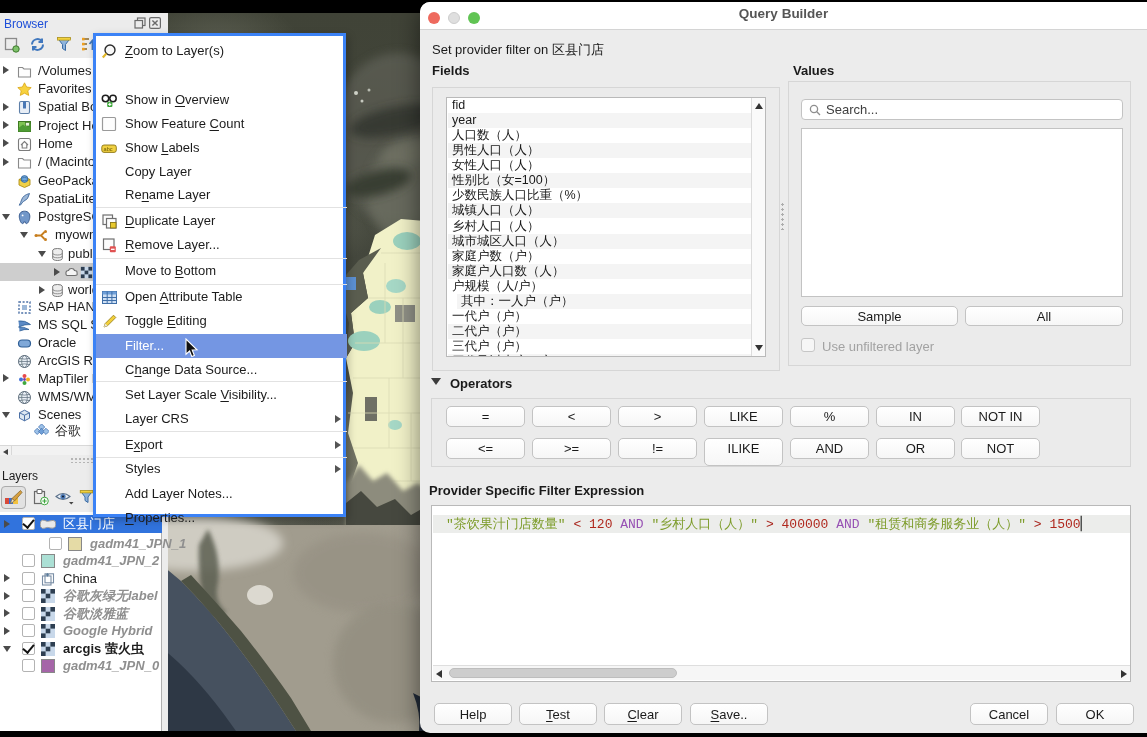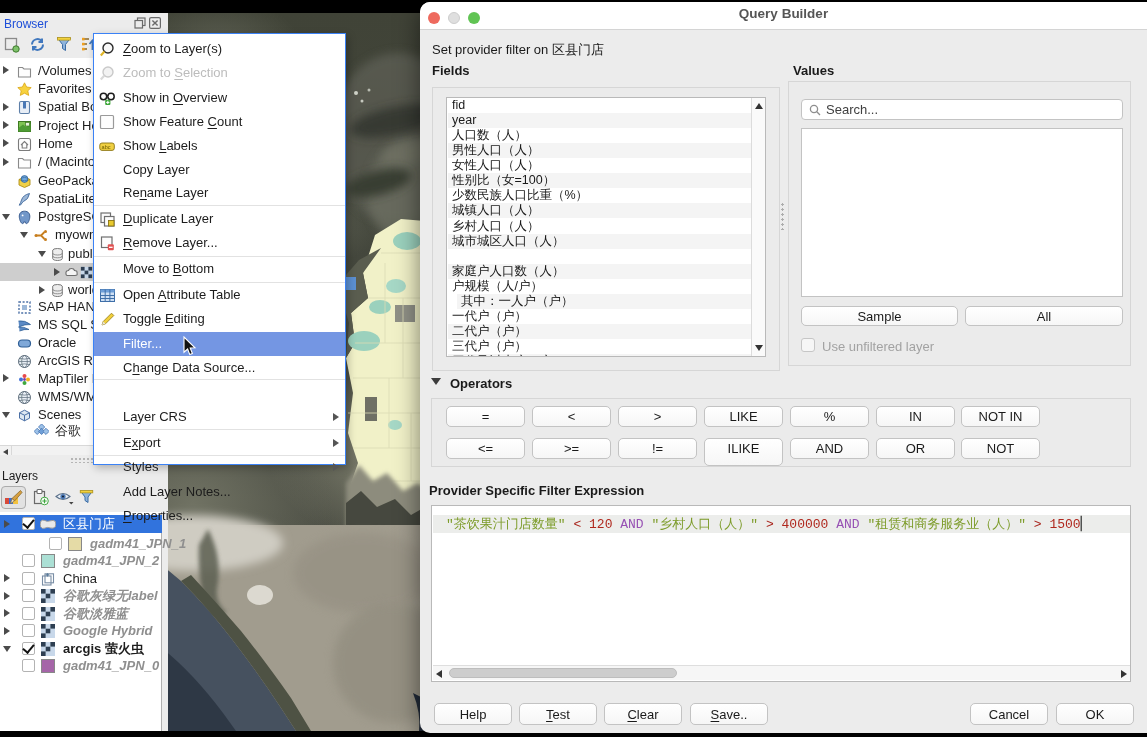--- a/index.html
+++ b/index.html
@@ -20,21 +20,21 @@
 
 #lpanel{left:0;top:455px;width:163px;height:276px;background:#ececec;font-size:13px;color:#1d1d1d}
 #llist{position:absolute;left:0;top:57px;width:162px;height:219px;background:#fff;border-right:1px solid #b0b0b0}
 .lrow{position:absolute;left:0;width:162px;height:18px;line-height:18px;white-space:nowrap}
 .cbx{position:absolute;top:2px;left:22px;width:13px;height:13px;background:#fff;border:1px solid #b3b3b3;border-radius:2px}
 .cbx.on:after{content:"";position:absolute;left:2px;top:-1px;width:5px;height:9px;border:solid #111;border-width:0 2px 2px 0;transform:rotate(40deg)}
 .sw{position:absolute;top:2px;left:41px;width:14px;height:14px;border:1px solid #888}
 .lt{position:absolute;left:63px;top:0}
 .it{font-style:italic;color:#8f8f8f;font-weight:bold}
 
-#menu{left:93px;top:33px;width:253px;height:432px;background:#fff;border:1px solid #3b82f6;box-shadow:2px 3px 8px rgba(0,0,0,.25);font-size:13px;color:#1c1c1c}
+#menu{left:93px;top:33px;width:253px;height:484px;background:#fff;border:3px solid #3b82f6;box-shadow:2px 3px 8px rgba(0,0,0,.25);font-size:13px;color:#1c1c1c}
 .mi{position:absolute;left:0;width:251px;height:24px;line-height:24px}
 .mi .tx{position:absolute;left:29px;top:0;white-space:nowrap}
 .mi.dis .tx{color:#bcbcbc}
 .mi.hl{background:#7496e3;color:#fff}
 .msep{position:absolute;left:0;width:251px;height:1px;background:#e2e2e2}
 .micon{position:absolute;left:5px;top:4px;width:17px;height:17px}
 .sub{position:absolute;right:6px;top:8px;width:0;height:0;border-style:solid;border-width:4.5px 0 4.5px 6.5px;border-color:transparent transparent transparent #555}
 u{text-decoration-thickness:1px;text-underline-offset:2px}
 
 #dlg{left:420px;top:2px;width:727px;height:731px;background:#ececec;border-radius:10px 0 0 10px;box-shadow:0 6px 24px rgba(0,0,0,.5);font-size:13px;color:#1a1a1a}
@@ -454,27 +454,20 @@
       <div class="msep" style="top:344.7px"></div>
       <div class="msep" style="top:395.2px"></div>
       <div class="msep" style="top:420.6px"></div>
       <div class="mi" style="top:3.3px">
         <svg class="micon" viewBox="0 0 17 17">
           <circle cx="9" cy="7" r="5" fill="#f4f4f4" fill-opacity="0.6" stroke="#2b2b2b" stroke-width="1.4"></circle>
           <line x1="5.4" y1="10.6" x2="1.8" y2="14.6" stroke="#e0b62a" stroke-width="2.2"></line>
         </svg>
         <span class="tx"><u>Z</u>oom to Layer(s)</span>
       </div>
-      <div class="mi dis" style="top:27.4px">
-        <svg class="micon" viewBox="0 0 17 17">
-          <circle cx="9" cy="7" r="5" fill="#f2f2f2" stroke="#c9c9c9" stroke-width="1.4"></circle>
-          <line x1="5.4" y1="10.6" x2="1.8" y2="14.6" stroke="#d9d9d9" stroke-width="2.2"></line>
-        </svg>
-        <span class="tx">Zoom to <u>S</u>election</span>
-      </div>
       <div class="mi" style="top:51.5px">
         <svg class="micon" viewBox="0 0 17 17">
           <circle cx="4.5" cy="6.5" r="3.2" fill="none" stroke="#1d1d1d" stroke-width="1.5"></circle>
           <circle cx="12" cy="6.5" r="3.2" fill="none" stroke="#1d1d1d" stroke-width="1.5"></circle>
           <path d="M7.6 6 Q8.3 5 9 6" fill="none" stroke="#1d1d1d" stroke-width="1.2"></path>
           <rect x="6.2" y="9.8" width="5.2" height="5.2" rx="1" fill="#3da639"></rect>
           <line x1="8.8" y1="10.8" x2="8.8" y2="14" stroke="#fff" stroke-width="1.1"></line>
           <line x1="7.2" y1="12.4" x2="10.4" y2="12.4" stroke="#fff" stroke-width="1.1"></line>
         </svg>
         <span class="tx">Show in <u>O</u>verview</span>
@@ -533,20 +526,23 @@
           <path d="M3 14 L4.2 10.5 L12.5 2.2 L14.8 4.5 L6.5 12.8 Z" fill="#f2cf3a" stroke="#9c8420" stroke-width="0.9"></path>
           <path d="M3 14 L4.2 10.5 L6.5 12.8 Z" fill="#e8e4da"></path>
         </svg>
         <span class="tx">Toggle <u>E</u>diting</span>
       </div>
       <div class="mi hl" style="top:297.7px">
         <span class="tx">Filter...</span>
       </div>
       <div class="mi" style="top:321.8px">
         <span class="tx">C<u>h</u>ange Data Source...</span>
+      </div>
+      <div class="mi" style="top:346.9px">
+        <span class="tx">Set Layer Scale <u>V</u>isibility...</span>
       </div>
       <div class="mi" style="top:370.6px">
         <span class="tx">Layer CRS</span>
         <div class="sub"></div>
       </div>
       <div class="mi" style="top:397.1px">
         <span class="tx">E<u>x</u>port</span>
         <div class="sub"></div>
       </div>
       <div class="mi" style="top:421.2px">
@@ -578,20 +574,21 @@
         <div class="frow" style="top:0.0px;">fid</div>
         <div class="frow" style="top:15.1px;background:#f4f4f4;">year</div>
         <div class="frow" style="top:30.1px;">人口数（人）</div>
         <div class="frow" style="top:45.2px;background:#f4f4f4;">男性人口（人）</div>
         <div class="frow" style="top:60.2px;">女性人口（人）</div>
         <div class="frow" style="top:75.3px;background:#f4f4f4;">性别比（女=100）</div>
         <div class="frow" style="top:90.4px;">少数民族人口比重（%）</div>
         <div class="frow" style="top:105.4px;background:#f4f4f4;">城镇人口（人）</div>
         <div class="frow" style="top:120.5px;">乡村人口（人）</div>
         <div class="frow" style="top:135.5px;background:#f4f4f4;">城市城区人口（人）</div>
+        <div class="frow" style="top:150.6px;">家庭户数（户）</div>
         <div class="frow" style="top:165.7px;background:#f4f4f4;">家庭户人口数（人）</div>
         <div class="frow" style="top:180.7px;">户规模（人/户）</div>
         <div class="frow" style="top:195.8px;background:#f4f4f4;margin-left:9px;">其中：一人户（户）</div>
         <div class="frow" style="top:210.8px;">一代户（户）</div>
         <div class="frow" style="top:225.9px;background:#f4f4f4;">二代户（户）</div>
         <div class="frow" style="top:241.0px;">三代户（户）</div>
         <div class="frow" style="top:256.0px;background:#f4f4f4;">四代及以上户（户）</div>
         <div class="vsb">
           <div style="position:absolute;left:3px;top:5px;width:0;height:0;border-style:solid;border-width:0 4px 6px 4px;border-color:transparent transparent #333 transparent"></div>
           <div style="position:absolute;left:3px;bottom:5px;width:0;height:0;border-style:solid;border-width:6px 4px 0 4px;border-color:#333 transparent transparent transparent"></div>

